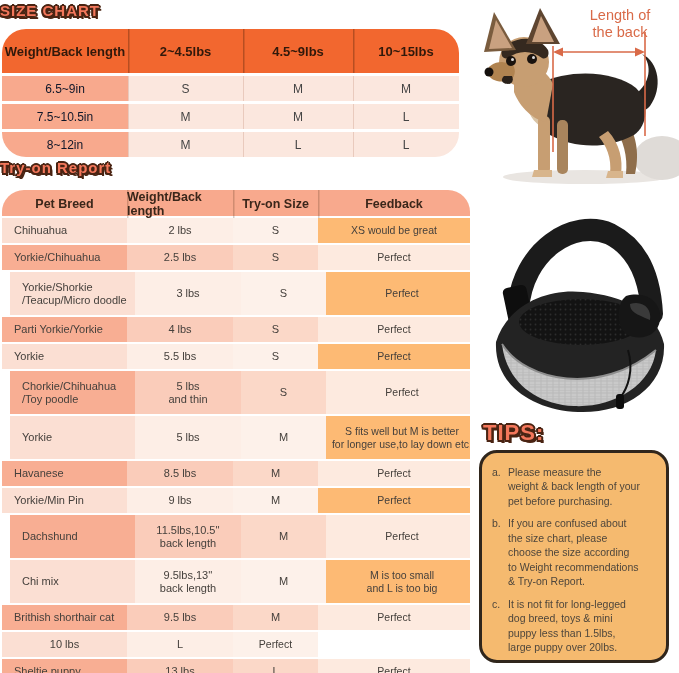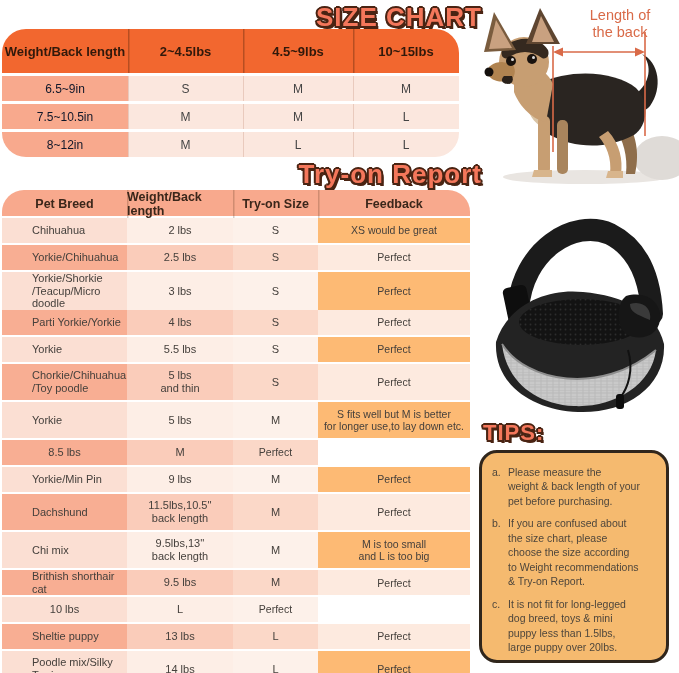--- a/index.html
+++ b/index.html
@@ -1,54 +1,53 @@
 <!DOCTYPE html>
 <html style="--accent: #F2672F; --salmon: #F8A98D; --title-fill: #F4775B; --title-outline: #4A2413; --tips-fill: #F5BA6F; --tips-border: #30261C; --annot: #D96A48;"><head>
 <meta charset="utf-8">
 <style>
   html,body{margin:0;padding:0;overflow:hidden;}
   body{width:679px;height:673px;background:#fff;font-family:"Liberation Sans","DejaVu Sans",sans-serif;position:relative;}
   .sheet{position:absolute;inset:0;background:#fff;overflow:hidden;}
 
   
   .bubble-title{
-    position:absolute;left:0;width:462px;text-align:right;
-    font-weight:800;font-size:26px;letter-spacing:1px;
+    position:absolute;left:0;width:462px;text-align:left;
+    font-weight:800;font-size:15px;letter-spacing:1px;
     color:var(--title-fill);
     text-shadow:
       -1.5px -1.5px 0 var(--title-outline), 1.5px -1.5px 0 var(--title-outline),
       -1.5px  1.5px 0 var(--title-outline), 1.5px  1.5px 0 var(--title-outline),
       -2px 0 0 var(--title-outline), 2px 0 0 var(--title-outline),
       0 -2px 0 var(--title-outline), 0 2px 0 var(--title-outline),
       2.5px 3px 0 var(--title-outline);
-    padding-left: 20px;
   }
   #size-title{top:2px;}
   #tryon-title{top:159px;}
 
   
   .sc-table{position:absolute;left:2px;top:29px;width:457px;border-radius:24px;overflow:hidden;background:#fff;}
   .sc-header{display:grid;grid-template-columns:126px 115px 110px 106px;height:44px;background:var(--accent);}
   .sc-hcell{display:flex;align-items:center;justify-content:center;font-size:13px;font-weight:700;color:#31190B;}
   .sc-hcell + .sc-hcell{box-shadow:inset 1.5px 0 0 rgba(60,25,5,.32);}
   .sc-row{display:grid;grid-template-columns:126px 115px 110px 106px;height:25px;margin-top:3px;}
   .sc-label{display:flex;align-items:center;justify-content:center;background:var(--salmon);font-size:12px;color:#0f172a;}
   .sc-cell{display:flex;align-items:center;justify-content:center;background:#FBE7DE;font-size:12px;color:#444;}
   .sc-cell + .sc-cell, .sc-label + .sc-cell{box-shadow:inset 1px 0 0 rgba(200,150,130,.35);}
 
   
   .to-table{position:absolute;left:2px;top:190px;width:468px;border-radius:22px 22px 16px 16px;overflow:hidden;background:#fff;}
   .to-header{display:grid;grid-template-columns:125px 106px 85px 152px;height:26px;background:var(--salmon);}
   .to-hcell{display:flex;align-items:center;justify-content:center;font-size:12.5px;font-weight:600;color:#3A261A;}
   .to-hcell + .to-hcell{box-shadow:inset 1.5px 0 0 rgba(70,35,15,.22);}
   .to-row{display:grid;grid-template-columns:125px 106px 85px 152px;height:25px;margin-top:2px;}
-  .to-row.tall{height:36px;}
+  .to-row.tall{height:43px;margin-left:8px;}
   .to-cell{display:flex;align-items:center;justify-content:center;text-align:center;
            font-size:11px;line-height:1.15;color:#45403C;white-space:pre-line;}
-  .to-cell.breed{justify-content:flex-start;text-align:left;padding-left:30px;}
+  .to-cell.breed{justify-content:flex-start;text-align:left;padding-left:12px;}
   .to-cell.feedback{font-size:10.5px;}
   .to-row.light .to-cell:nth-child(1){background:#FBDFD3;}
   .to-row.light .to-cell:nth-child(2){background:#FDEEE6;}
   .to-row.light .to-cell:nth-child(3){background:#FDF1EA;}
   .to-row.light .to-cell:nth-child(4){background:#fdba74;}
   .to-row.dark .to-cell:nth-child(1){background:#F8AE93;}
   .to-row.dark .to-cell:nth-child(2){background:#FACCBA;}
   .to-row.dark .to-cell:nth-child(3){background:#FBD8C8;}
   .to-row.dark .to-cell:nth-child(4){background:#FDEADF;}
 
@@ -160,20 +159,21 @@
           <div class="to-cell feedback">Perfect</div>
         </div>
         <div class="to-row light tall">
           <div class="to-cell breed">Yorkie</div>
           <div class="to-cell">5 lbs</div>
           <div class="to-cell">M</div>
           <div class="to-cell feedback">S fits well but M is better
 for longer use,to lay down etc.</div>
         </div>
         <div class="to-row dark">
+          <div class="to-cell breed">Havanese</div>
           <div class="to-cell">8.5 lbs</div>
           <div class="to-cell">M</div>
           <div class="to-cell feedback">Perfect</div>
         </div>
         <div class="to-row light">
           <div class="to-cell breed">Yorkie/Min Pin</div>
           <div class="to-cell">9 lbs</div>
           <div class="to-cell">M</div>
           <div class="to-cell feedback">Perfect</div>
         </div>

